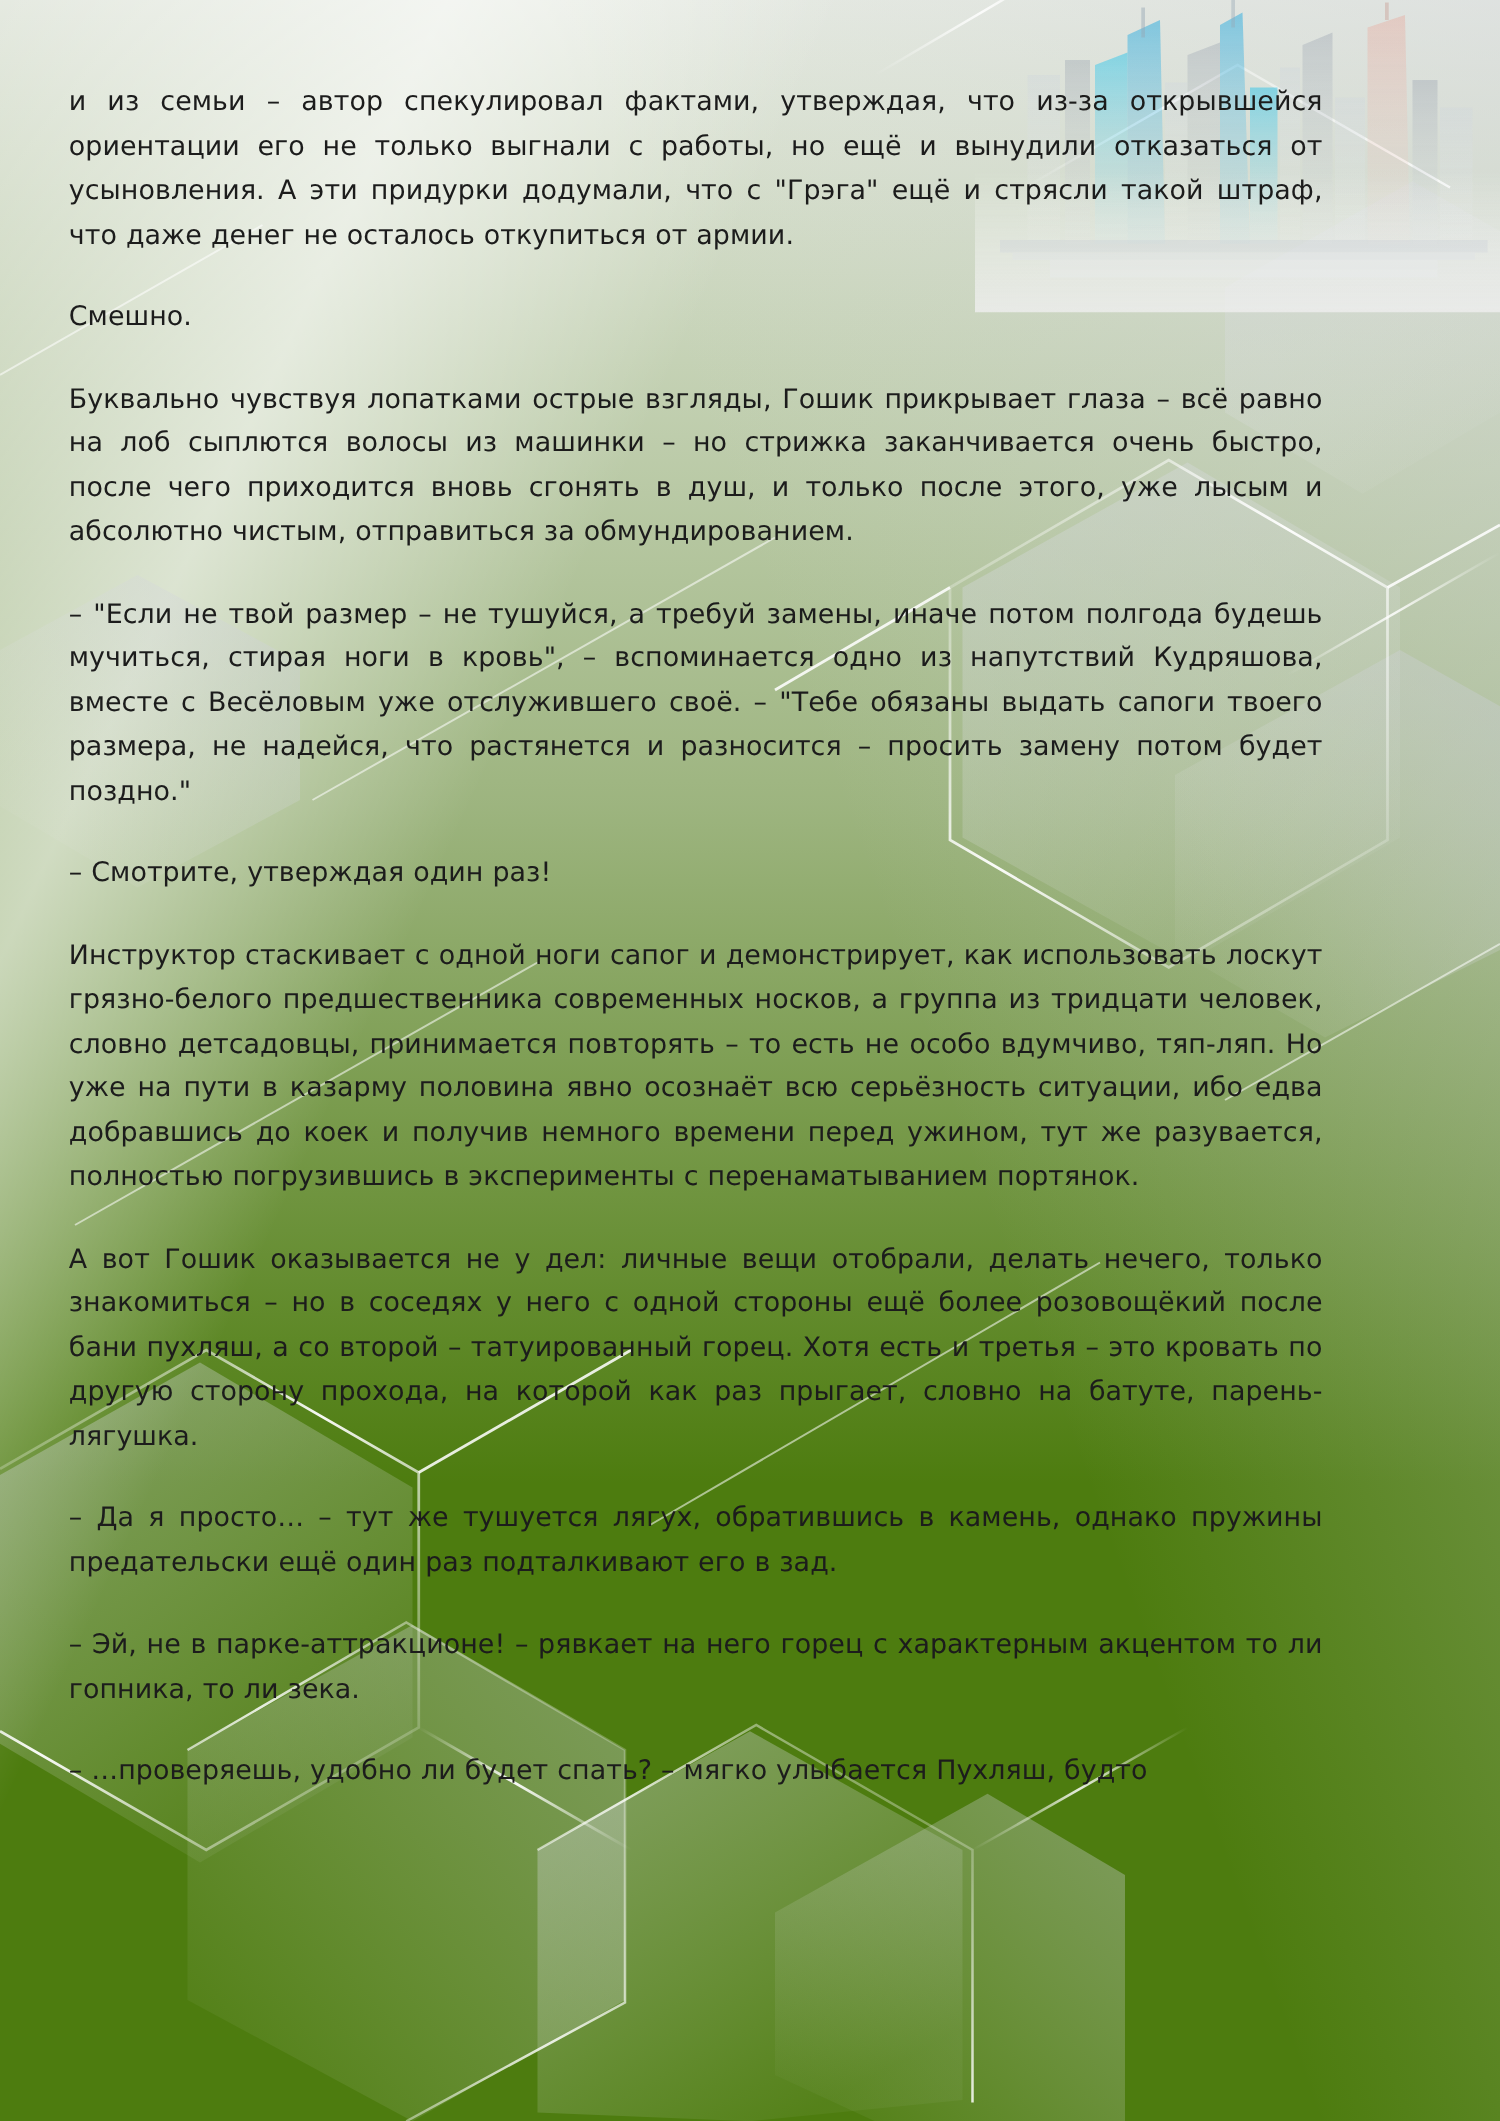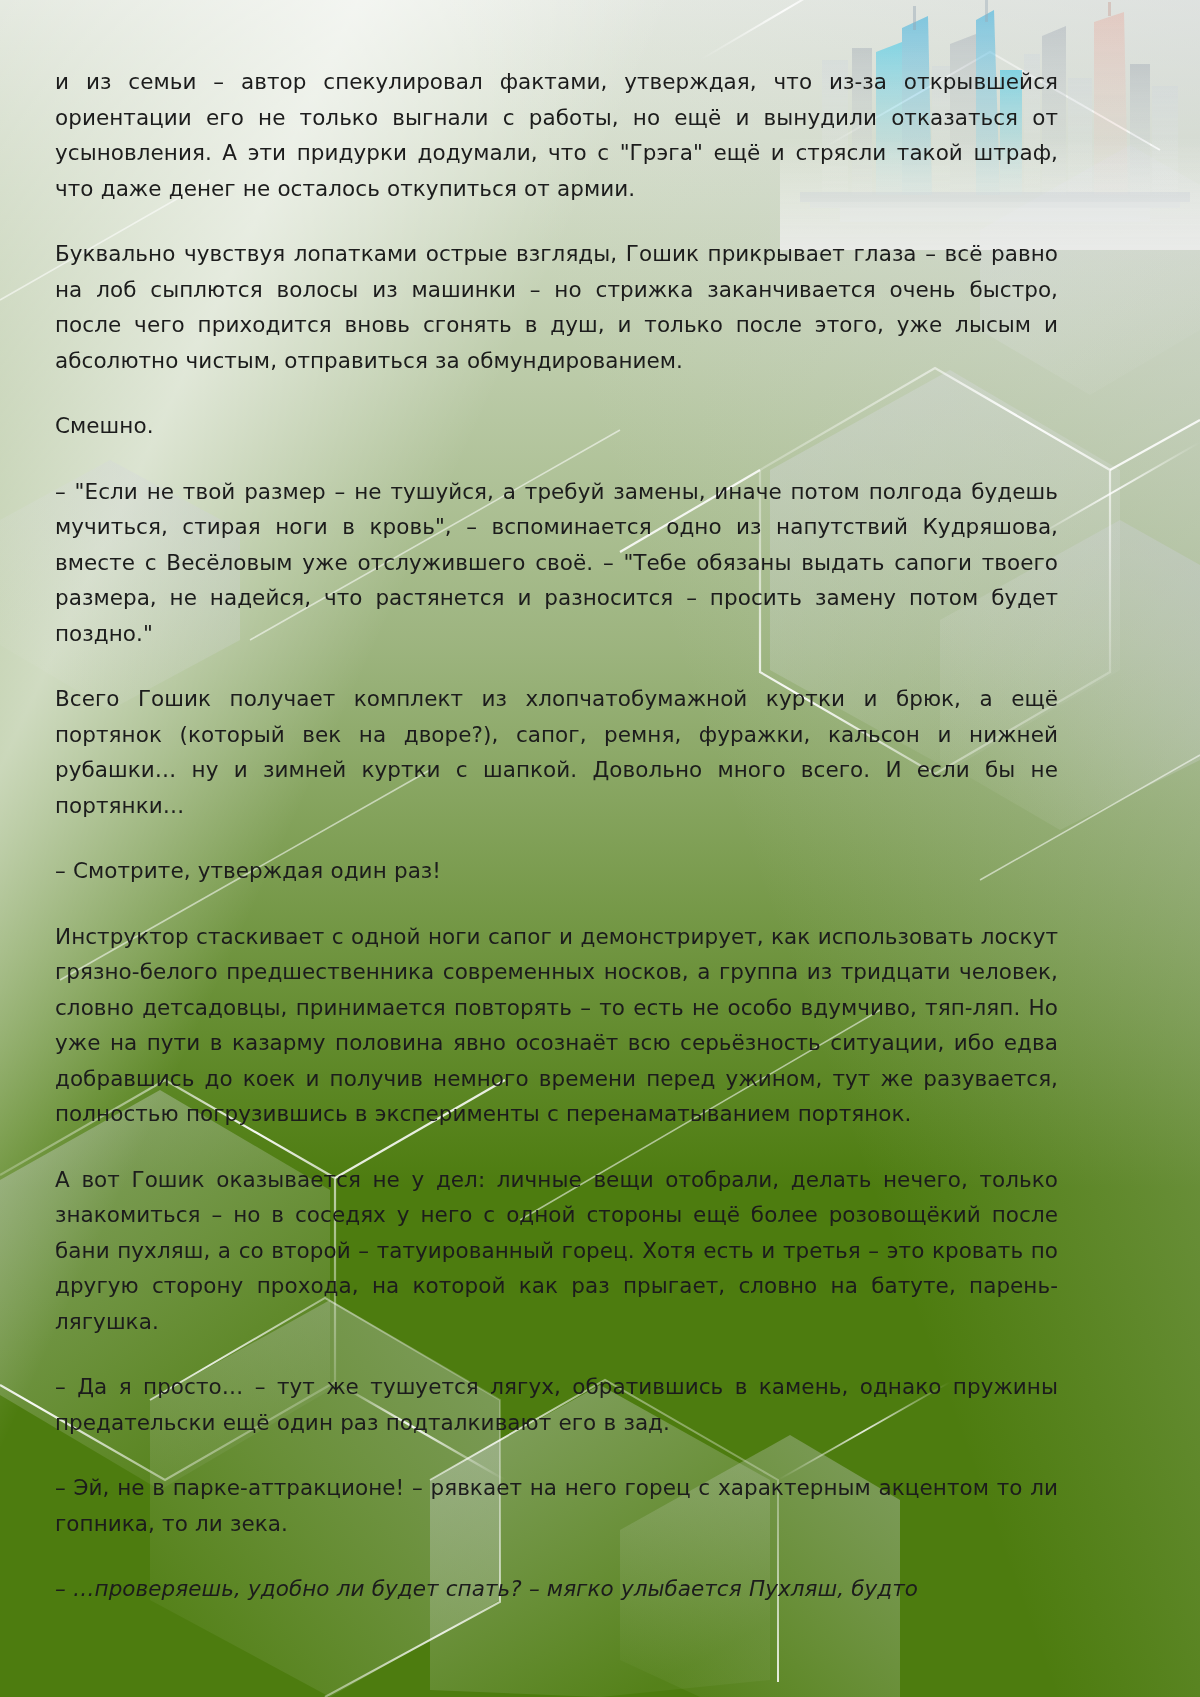--- a/index.html
+++ b/index.html
@@ -73,21 +73,20 @@
     color: #1c1c1c;
     text-align: justify;
     text-justify: inter-word;
     -webkit-hyphens: none;
     hyphens: none;
     letter-spacing: 0.05px;
     word-spacing: 0.3px;
   }
   p.para:last-child {
     margin-bottom: 0;
-    font-style: italic;
   }
   
   p.para.flush {
     text-align: left;
   }
 </style>
 </head>
 <body>
 
 <div class="page">
@@ -220,24 +219,23 @@
         <rect x="30" y="202" width="370" height="6" fill="#c6ced8"></rect>
         <rect x="60" y="208" width="310" height="14" fill="#d8dee5"></rect>
       </g>
 
       <rect x="0" y="0" width="420" height="250" fill="url(#skyFade)"></rect>
     </svg>
   </div>
 
   <div class="content">
     <p class="para">и из семьи – автор спекулировал фактами, утверждая, что из-за открывшейся ориентации его не только выгнали с работы, но ещё и вынудили отказаться от усыновления. А эти придурки додумали, что с "Грэга" ещё и стрясли такой штраф, что даже денег не осталось откупиться от армии.</p>
+    <p class="para flush">Смешно.</p>
     <p class="para">Буквально чувствуя лопатками острые взгляды, Гошик прикрывает глаза – всё равно на лоб сыплются волосы из машинки – но стрижка заканчивается очень быстро, после чего приходится вновь сгонять в душ, и только после этого, уже лысым и абсолютно чистым, отправиться за обмундированием.</p>
-    <p class="para flush">Смешно.</p>
     <p class="para">– "Если не твой размер – не тушуйся, а требуй замены, иначе потом полгода будешь мучиться, стирая ноги в кровь", – вспоминается одно из напутствий Кудряшова, вместе с Весёловым уже отслужившего своё. – "Тебе обязаны выдать сапоги твоего размера, не надейся, что растянется и разносится – просить замену потом будет поздно."</p>
-    <p class="para">Всего Гошик получает комплект из хлопчатобумажной куртки и брюк, а ещё портянок (который век на дворе?), сапог, ремня, фуражки, кальсон и нижней рубашки… ну и зимней куртки с шапкой. Довольно много всего. И если бы не портянки…</p>
     <p class="para flush">– Смотрите, утверждая один раз!</p>
     <p class="para">Инструктор стаскивает с одной ноги сапог и демонстрирует, как использовать лоскут грязно-белого предшественника современных носков, а группа из тридцати человек, словно детсадовцы, принимается повторять – то есть не особо вдумчиво, тяп-ляп. Но уже на пути в казарму половина явно осознаёт всю серьёзность ситуации, ибо едва добравшись до коек и получив немного времени перед ужином, тут же разувается, полностью погрузившись в эксперименты с перенаматыванием портянок.</p>
     <p class="para">А вот Гошик оказывается не у дел: личные вещи отобрали, делать нечего, только знакомиться – но в соседях у него с одной стороны ещё более розовощёкий после бани пухляш, а со второй – татуированный горец. Хотя есть и третья – это кровать по другую сторону прохода, на которой как раз прыгает, словно на батуте, парень-лягушка.</p>
     <p class="para">– Да я просто… – тут же тушуется лягух, обратившись в камень, однако пружины предательски ещё один раз подталкивают его в зад.</p>
     <p class="para">– Эй, не в парке-аттракционе! – рявкает на него горец с характерным акцентом то ли гопника, то ли зека.</p>
     <p class="para flush">–  …проверяешь,  удобно  ли  будет  спать?  –  мягко  улыбается  Пухляш,  будто</p>
   </div>
 
 </div>
 

